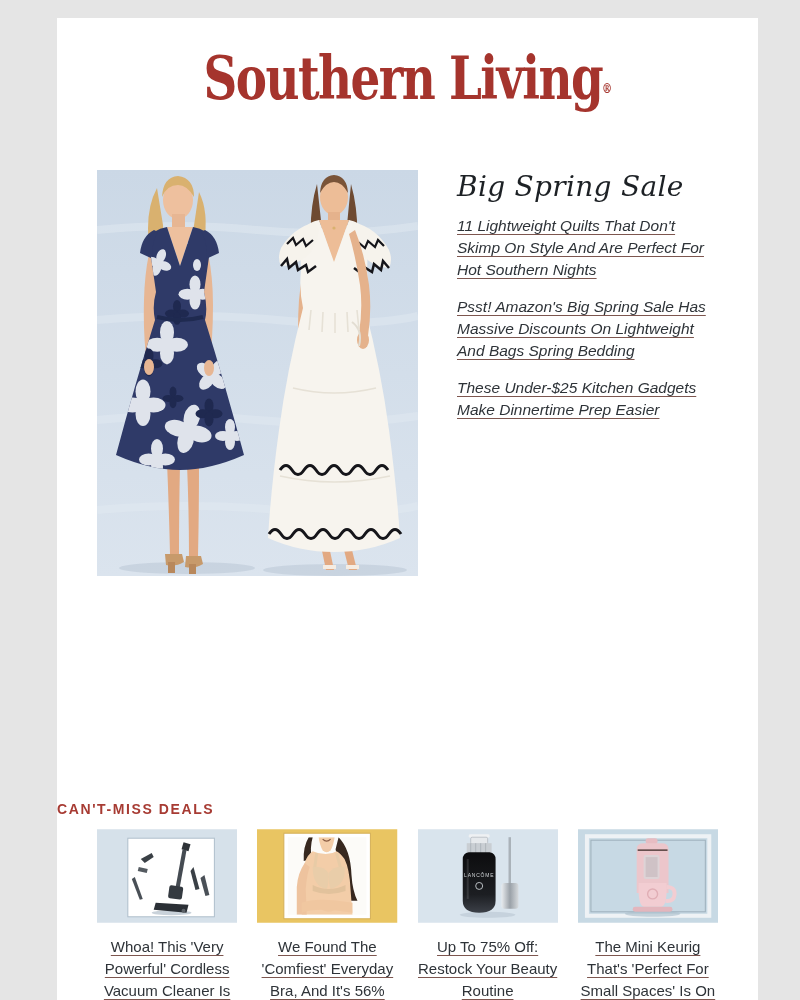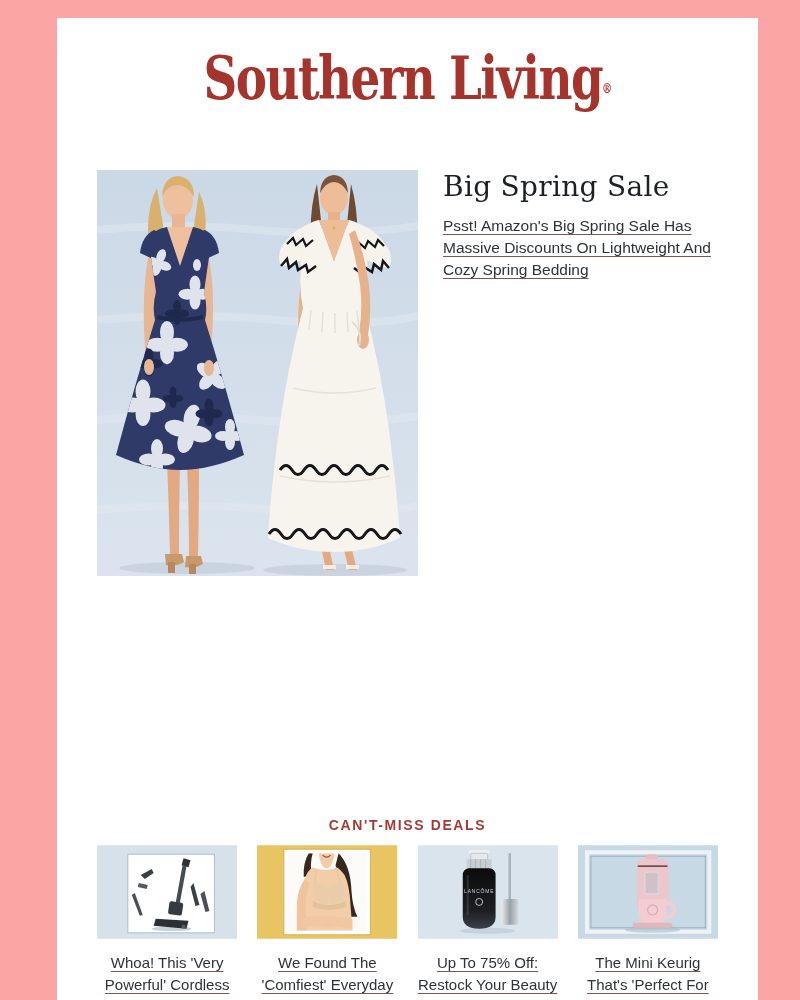--- a/index.html
+++ b/index.html
@@ -1,56 +1,56 @@
 <!DOCTYPE html>
 <html><head>
 <meta charset="utf-8">
 <title>Southern Living Email</title>
 <style>
   * { margin:0; padding:0; box-sizing:border-box; }
   html,body { width:800px; height:1000px; }
   .page {
     position:relative; width:800px; height:1000px;
-    background:#fca5a5; overflow:hidden;
+    background:#e5e5e5; overflow:hidden;
     font-family:"Liberation Sans", sans-serif;
     padding-left:12px;
   }
   .email {
     position:absolute; left:57px; top:18px; width:701px; height:982px;
     background:#ffffff;
   }
   
   .logo-wrap { height:152px; padding-top:30px; text-align:center; }
   .logo {
     display:inline-block; text-decoration:none;
     font-family:"DejaVu Serif", serif; font-weight:700;
     font-size:60px; line-height:1; color:#a5342d;
     transform:scaleX(0.78); transform-origin:center; letter-spacing:-2px;
     white-space:nowrap;
   }
   .logo sup { font-size:13px; letter-spacing:0; vertical-align:6px; }
   
   .hero { display:flex; padding:0 40px; height:593px; align-items:flex-start; }
   .hero-img { width:321px; height:406px; flex:none; display:block; }
-  .hero-text { margin-left:25px; width:276px; }
+  .hero-text { margin-left:39px; width:276px;font-style:italic; }
   .hero-title {
     font-family:"DejaVu Serif", serif; font-weight:400;
     font-size:28px; line-height:33px; color:#1d2125;
     letter-spacing:0.3px; margin-bottom:12px;
   }
   .story-link {
     display:block; font-size:15.5px; line-height:22px; color:#2e3338;
     text-decoration:underline; text-decoration-color:#7d564f;
     text-decoration-thickness:1px; text-underline-offset:2.5px;
     margin-bottom:15px;
   }
   .story-link:last-child { margin-bottom:0; }
   
   .deals-heading {
-    margin:54px 0 11px; text-align:center;
+    margin:38px 0 11px; 
     font-size:14px; line-height:17px; font-weight:bold;
     letter-spacing:1.6px; color:#a73b33;
   }
   .cards { display:flex; gap:20px; padding:0 40px; }
   .card { flex:1; min-width:0; }
   .card-img { width:100%; height:94px; display:block; }
   .card-caption {
     display:block; margin-top:13px; text-align:center;
     font-size:15px; line-height:22px; color:#2e3338;
     text-decoration:underline; text-decoration-color:#7d564f;
@@ -168,21 +168,23 @@
             <path d="M250 142 L251 162"></path>
             <path d="M260 140 L262 160"></path>
         </g>
         <path d="M183 300 q6 -9 12 0 t12 0 t12 0 t12 0 t12 0 t12 0 t12 0 t12 0 t12 0" stroke="#15151a" stroke-width="3" fill="none"></path>
         <path d="M172 364 q6 -9 12 0 t12 0 t12 0 t12 0 t12 0 t12 0 t12 0 t12 0 t12 0 t12 0 t12 0" stroke="#15151a" stroke-width="3" fill="none"></path>
         <circle cx="237" cy="58" r="1.6" fill="#d9b16f"></circle>
       </svg>
 
       <div class="hero-text">
         <div class="hero-title">Big Spring Sale</div>
-        <a class="story-link" href="#">Psst! Amazon's Big Spring Sale Has Massive Discounts On Lightweight And Cozy Spring Bedding</a>
+        <a class="story-link" href="#">11 Lightweight Quilts That Don't Skimp On Style And Are Perfect For Hot Southern Nights</a>
+        <a class="story-link" href="#">Psst! Amazon's Big Spring Sale Has Massive Discounts On Lightweight And Bags Spring Bedding</a>
+        <a class="story-link" href="#">These Under-$25 Kitchen Gadgets Make Dinnertime Prep Easier</a>
       </div>
     </div>
 
     <div class="deals-heading">CAN'T-MISS DEALS</div>
 
     <div class="cards">
 
       <div class="card">
         <svg class="card-img" viewBox="0 0 141 94" role="img">
           <rect width="141" height="94" fill="#d6e1ea"></rect>

